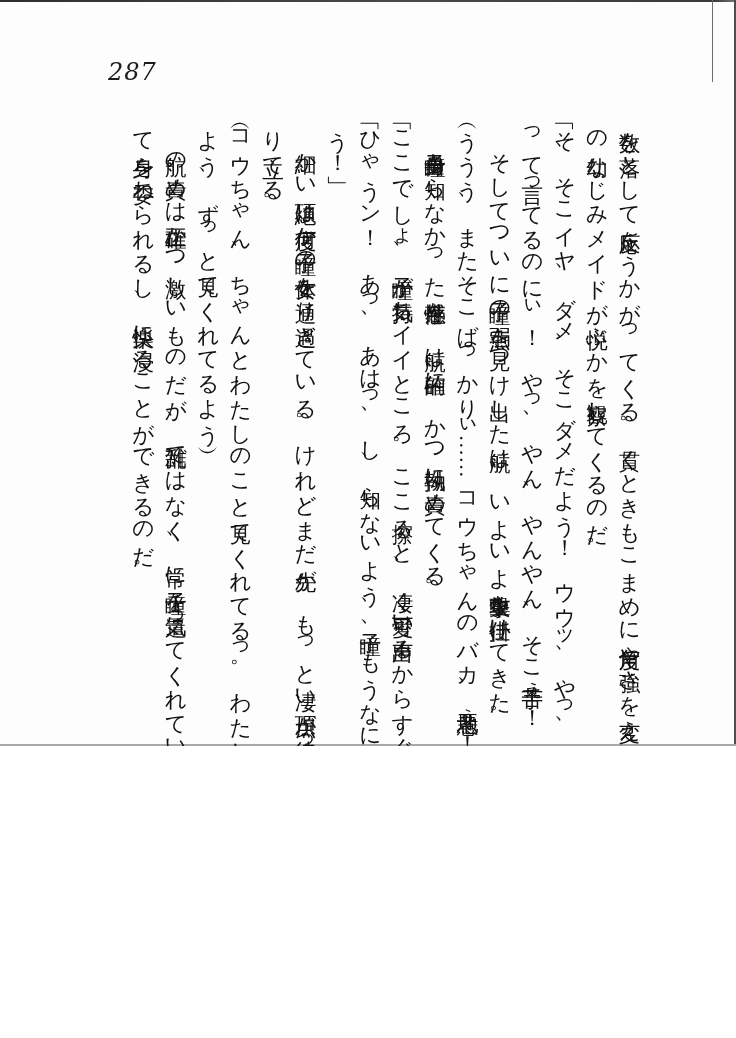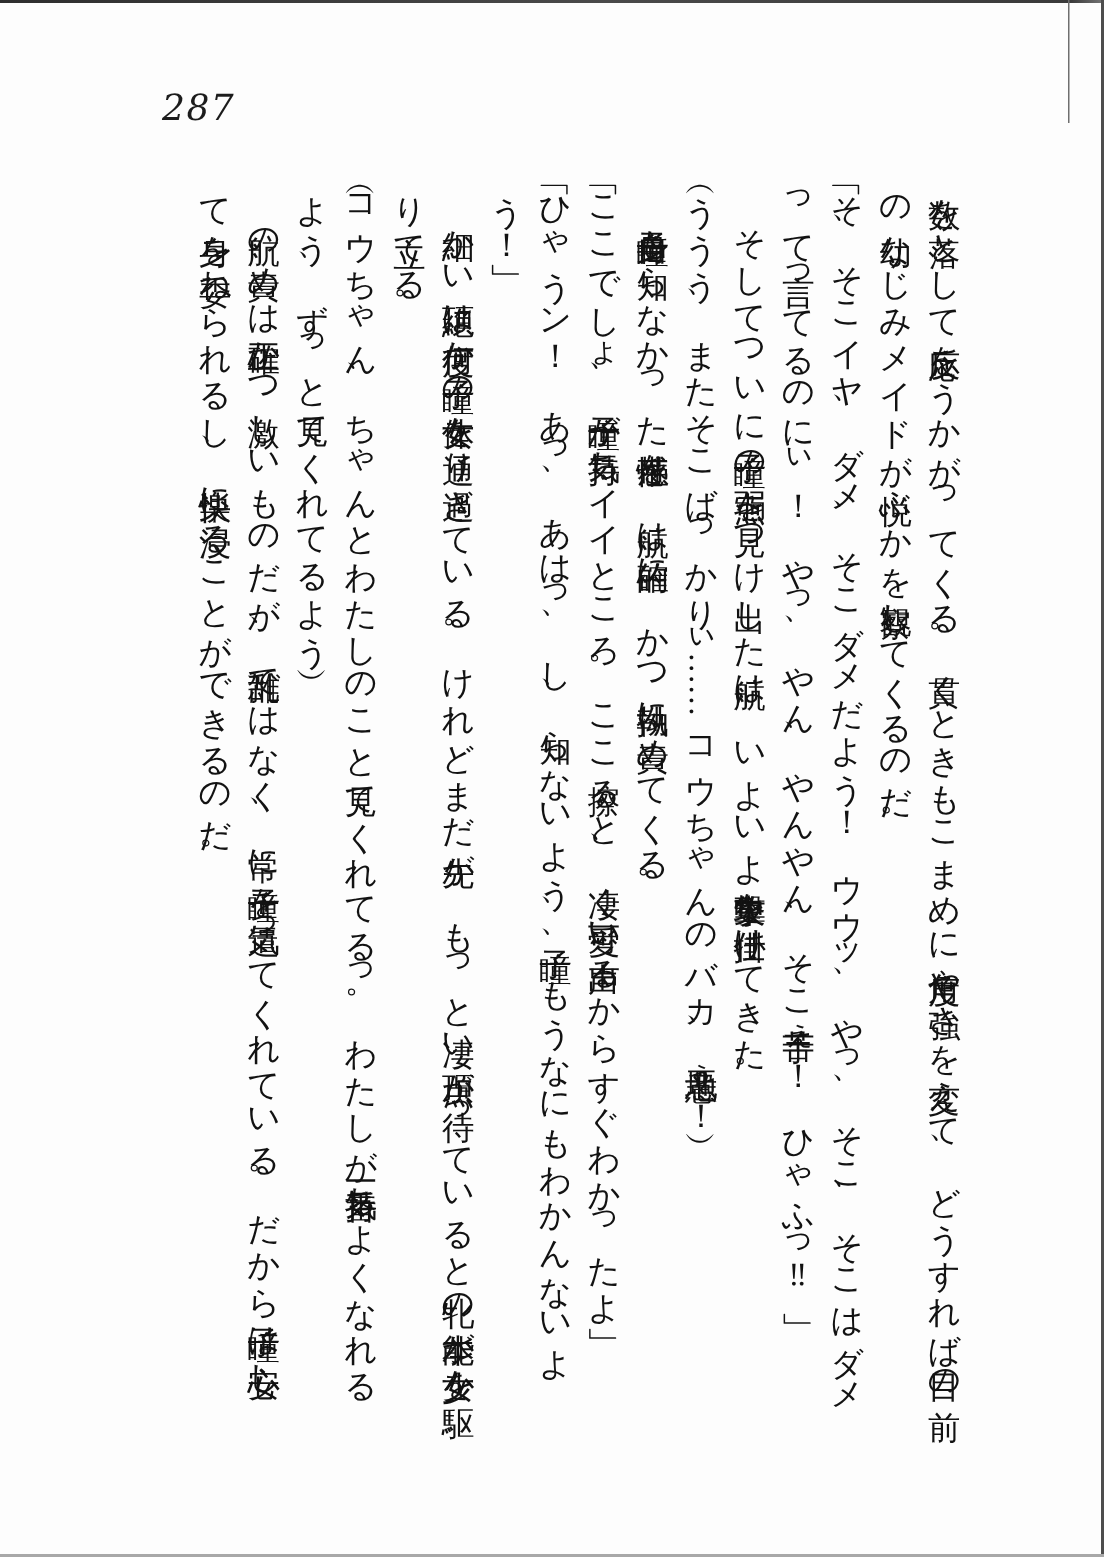--- a/index.html
+++ b/index.html
@@ -3,21 +3,21 @@
 <meta charset="utf-8">
 <style>
   html, body {
     margin: 0;
     padding: 0;
     background: #ffffff;
   }
   .page {
     position: relative;
     width: 736px;
-    height: 1038px;
+    height: 746px;
     background: #fdfdfd;
     overflow: hidden;
     font-family: "Liberation Serif", "DejaVu Serif", serif;
   }
   
   .edge-top {
     position: absolute;
     top: 0; left: 0;
     width: 736px; height: 2px;
     background: linear-gradient(to right, #2e2e2e 0%, #4a4a4a 55%, #3a3a3a 97%, #777 100%);

